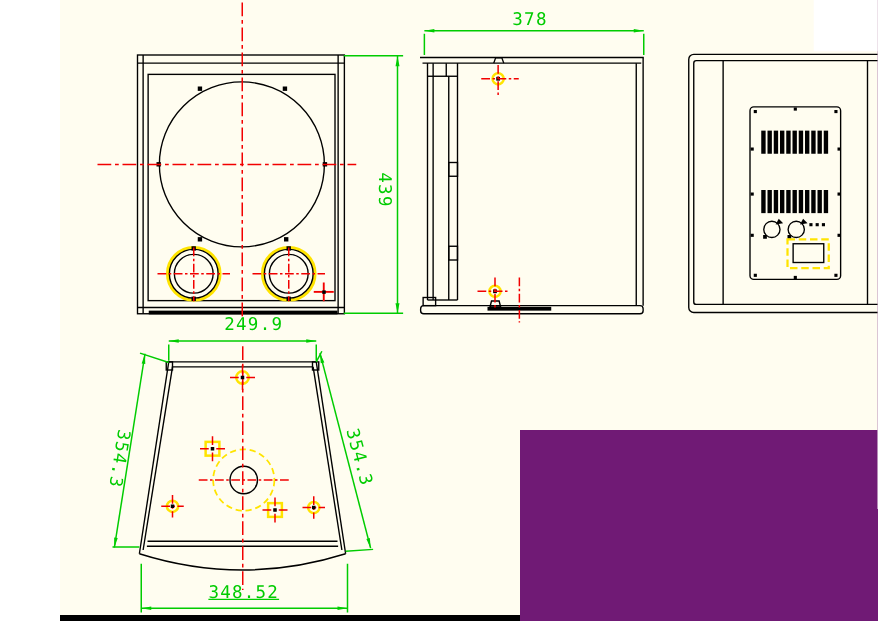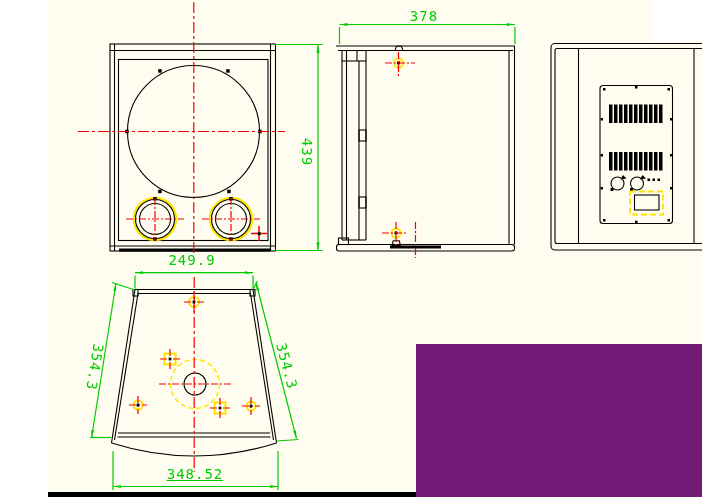--- a/index.html
+++ b/index.html
@@ -255,17 +255,17 @@
         <line x1="65" y1="451" x2="65" y2="490"></line>
         <line x1="230" y1="451" x2="230" y2="490"></line>
         <polygon points="65,486.5 73,485.1 73,487.9" fill="#00cc00" stroke="none"></polygon>
         <polygon points="230,486.5 222,485.1 222,487.9" fill="#00cc00" stroke="none"></polygon>
       </g>
     </g>
   </svg>
 
   <div class="dim" style="left:376px;top:16px;">378</div>
   <div class="dim r90" style="left:259px;top:152px;">439</div>
-  <div class="dim" style="left:144px;top:260px;">249.9</div>
+  <div class="dim" style="left:155px;top:260px;">249.9</div>
   <div class="dim r99" style="left:47px;top:367px;">354.3</div>
   <div class="dim r75" style="left:239px;top:366px;">354.3</div>
   <div class="dim" style="left:147px;top:474px;text-decoration:underline;">348.52</div>
 </div>
 
 </body></html>

